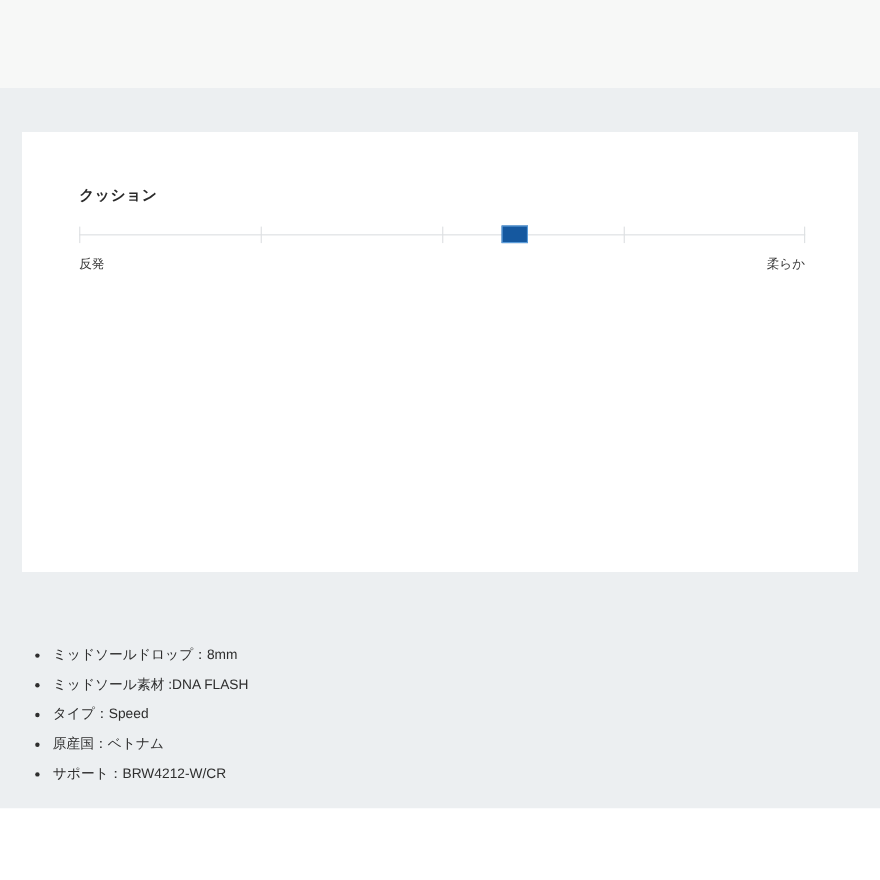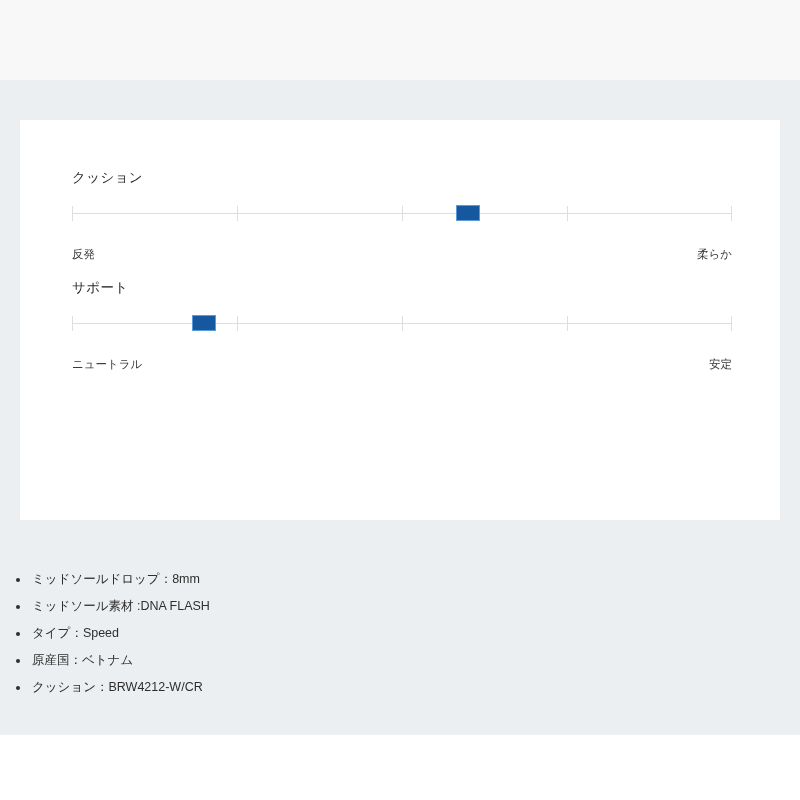--- a/index.html
+++ b/index.html
@@ -48,21 +48,21 @@
     position: absolute;
     left: 52px;
     width: 660px;
   }
   #slider-row-0 { top: 50px; }
   #slider-row-1 { top: 160px; }
   #slider-row-2 { top: 270px; }
 
   .slider-title {
     font-size: 13.5px;
-    font-weight: normal;
+    font-weight: bold;
     color: #2b2b2b;
     letter-spacing: 0.4px;
     line-height: 16px;
     margin: 0 0 16px 0;
     white-space: nowrap;
   }
 
   .slider-track-wrap {
     position: relative;
     height: 22px;
@@ -85,39 +85,39 @@
     width: 24px; height: 16px;
     background: #15589f;
     border: 1px solid #5a9bd8;
     box-sizing: border-box;
     transform: translateX(-12px);
   }
 
   .slider-ends {
     position: relative;
     height: 18px;
-    margin-top: 22px;
+    margin-top: 9px;
   }
   .slider-end-label {
     position: absolute;
     top: 0;
     font-size: 11.5px;
     color: #3a3a3a;
     line-height: 16px;
     white-space: nowrap;
   }
   .slider-end-left { left: 0; }
   .slider-end-right { right: 0; }
 
   
   #spec-list {
     position: absolute;
     left: 0; top: 566px;
     width: 724px;
-    margin: 0;
+    margin: 16px;
     padding: 0;
     list-style: none;
   }
   .spec-list-item {
     position: relative;
     height: 27px;
     padding-left: 32px;
     font-size: 12.5px;
     color: #2e2e2e;
     line-height: 27px;
@@ -150,36 +150,20 @@
       <div class="slider-tick" style="left:495px;"></div>
       <div class="slider-tick" style="left:659px;"></div>
       <div class="slider-handle" style="left: 396px;"></div>
     </div>
     <div class="slider-ends">
       <span class="slider-end-label slider-end-left">反発</span>
       <span class="slider-end-label slider-end-right">柔らか</span>
     </div>
   </div>
 
-  <div class="slider-row" id="slider-row-1">
-    <div class="slider-title">サポート</div>
-    <div class="slider-track-wrap">
-      <div class="slider-track"></div>
-      <div class="slider-tick" style="left:0px;"></div>
-      <div class="slider-tick" style="left:165px;"></div>
-      <div class="slider-tick" style="left:330px;"></div>
-      <div class="slider-tick" style="left:495px;"></div>
-      <div class="slider-tick" style="left:659px;"></div>
-      <div class="slider-handle" style="left: 132px;"></div>
-    </div>
-    <div class="slider-ends">
-      <span class="slider-end-label slider-end-left">ニュートラル</span>
-      <span class="slider-end-label slider-end-right">安定</span>
-    </div>
-  </div>
 
 
 </div>
 
 <ul id="spec-list">
   <li class="spec-list-item">
     <span class="spec-bullet"></span>
     <span>ミッドソールドロップ：8mm</span>
   </li>
   <li class="spec-list-item">
@@ -189,15 +173,15 @@
   <li class="spec-list-item">
     <span class="spec-bullet"></span>
     <span>タイプ：Speed</span>
   </li>
   <li class="spec-list-item">
     <span class="spec-bullet"></span>
     <span>原産国：ベトナム</span>
   </li>
   <li class="spec-list-item">
     <span class="spec-bullet"></span>
-    <span>クッション：BRW4212-W/CR</span>
+    <span>サポート：BRW4212-W/CR</span>
   </li>
 </ul>
 
 </body></html>

